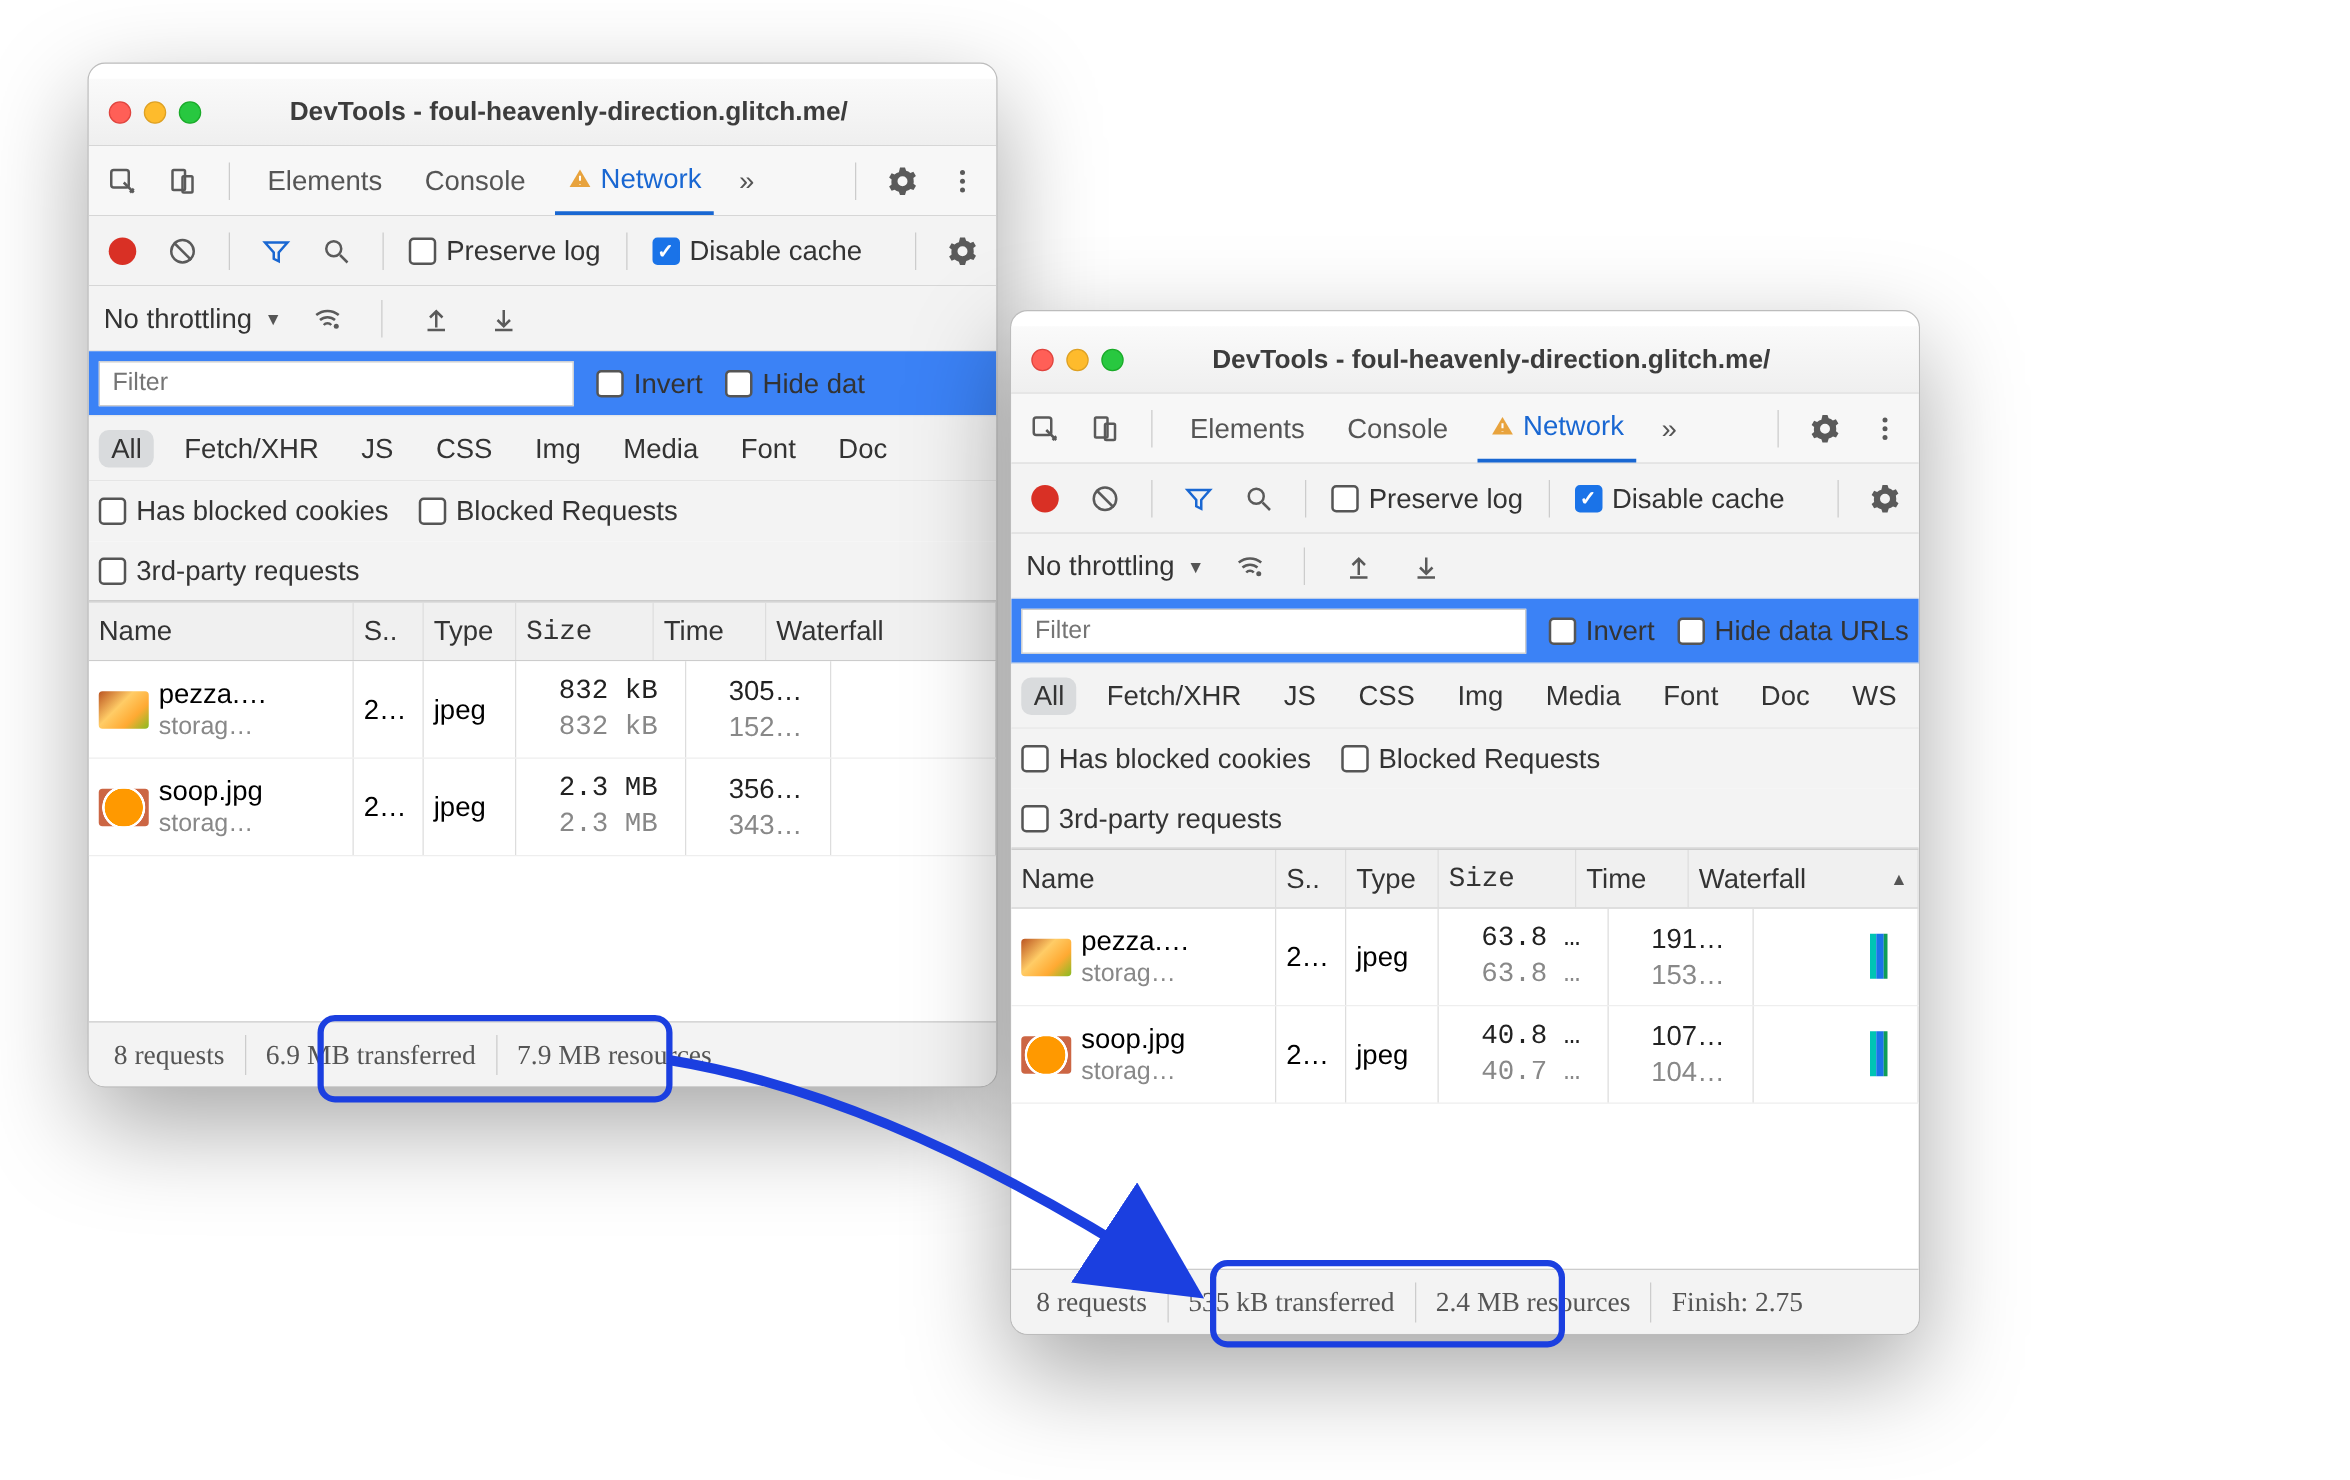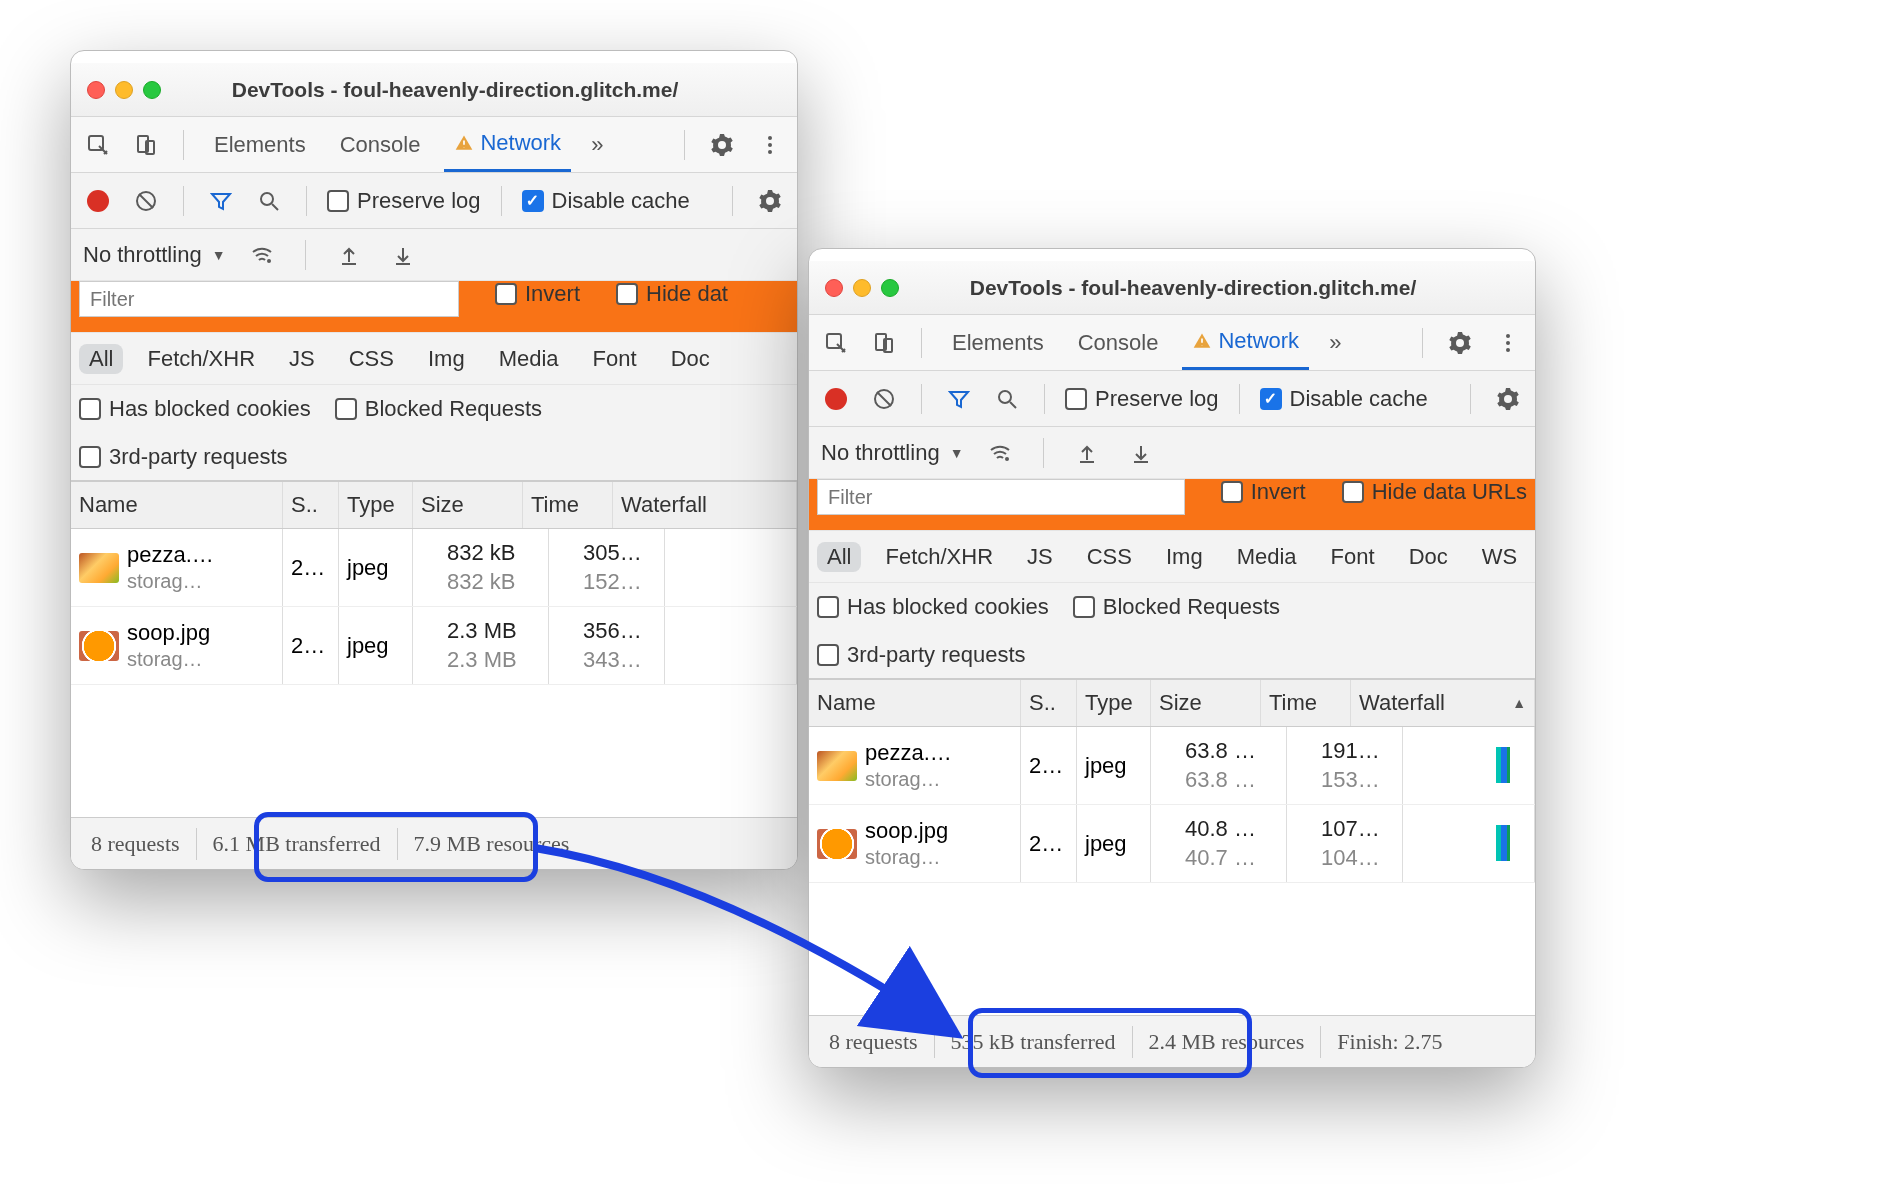--- a/index.html
+++ b/index.html
@@ -96,26 +96,26 @@
     font-size:22px;
     color:#333;
     border-bottom: 1px solid #e5e5e5;
   }
   .dd { display:flex; align-items:center; gap:10px; }
   .caret-down { font-size:14px; color:#555;}
 
   
   .filter-row {
     height:52px;
-    background:#f97316;
+    background:#3b82f6;
     border-bottom: 1px solid #e5e5e5;
     display:flex;
-    align-items:flex-start;
+    align-items:center;
     padding:0 8px;
-    gap:36px;
+    gap:18px;
     font-size:22px;
     color:#333;
   }
   .filter-input {
     width: 380px; height:36px; background:#fff; border:1px solid #ccc;
     padding:0 10px; font-size:20px; color:#888;
   }
   .filter-row .lblpair { white-space:nowrap;}
 
   
@@ -163,21 +163,21 @@
     padding:0 8px;
     display:flex;
     align-items:center;
     overflow:hidden;
     white-space:nowrap;
     text-overflow:ellipsis;
   }
   .col-name  { width:212px;}
   .col-status{ width:56px;}
   .col-type  { width:74px;}
-  .col-size  { width:110px;}
+  .col-size  { width:110px;font-family:Liberation Mono, monospace;}
   .col-time  { width:90px;}
   .col-wf    { flex:1; border-right:none; position:relative;}
   .sort-arrow { margin-left:auto; font-size:14px; color:#555;}
 
   
   .tbody { background:#fff; }
   .trow {
     height:78px;
     display:flex;
     font-size:22px;
@@ -441,21 +441,21 @@
       <div class="col-time cell-stack">
         <span class="l1">356…</span>
         <span class="l2">343…</span>
       </div>
       <div class="col-wf"></div>
     </div>
   </div>
 
   <div class="statusbar">
     <span>8 requests</span>
-    <span>6.1 MB transferred</span>
+    <span>6.9 MB transferred</span>
     <span>7.9 MB resources</span>
   </div>
 </div>
 
 <div class="window w2">
 
   <div class="titlebar">
     <div class="traffic">
       <div class="dot red"></div>
       <div class="dot yellow"></div>

